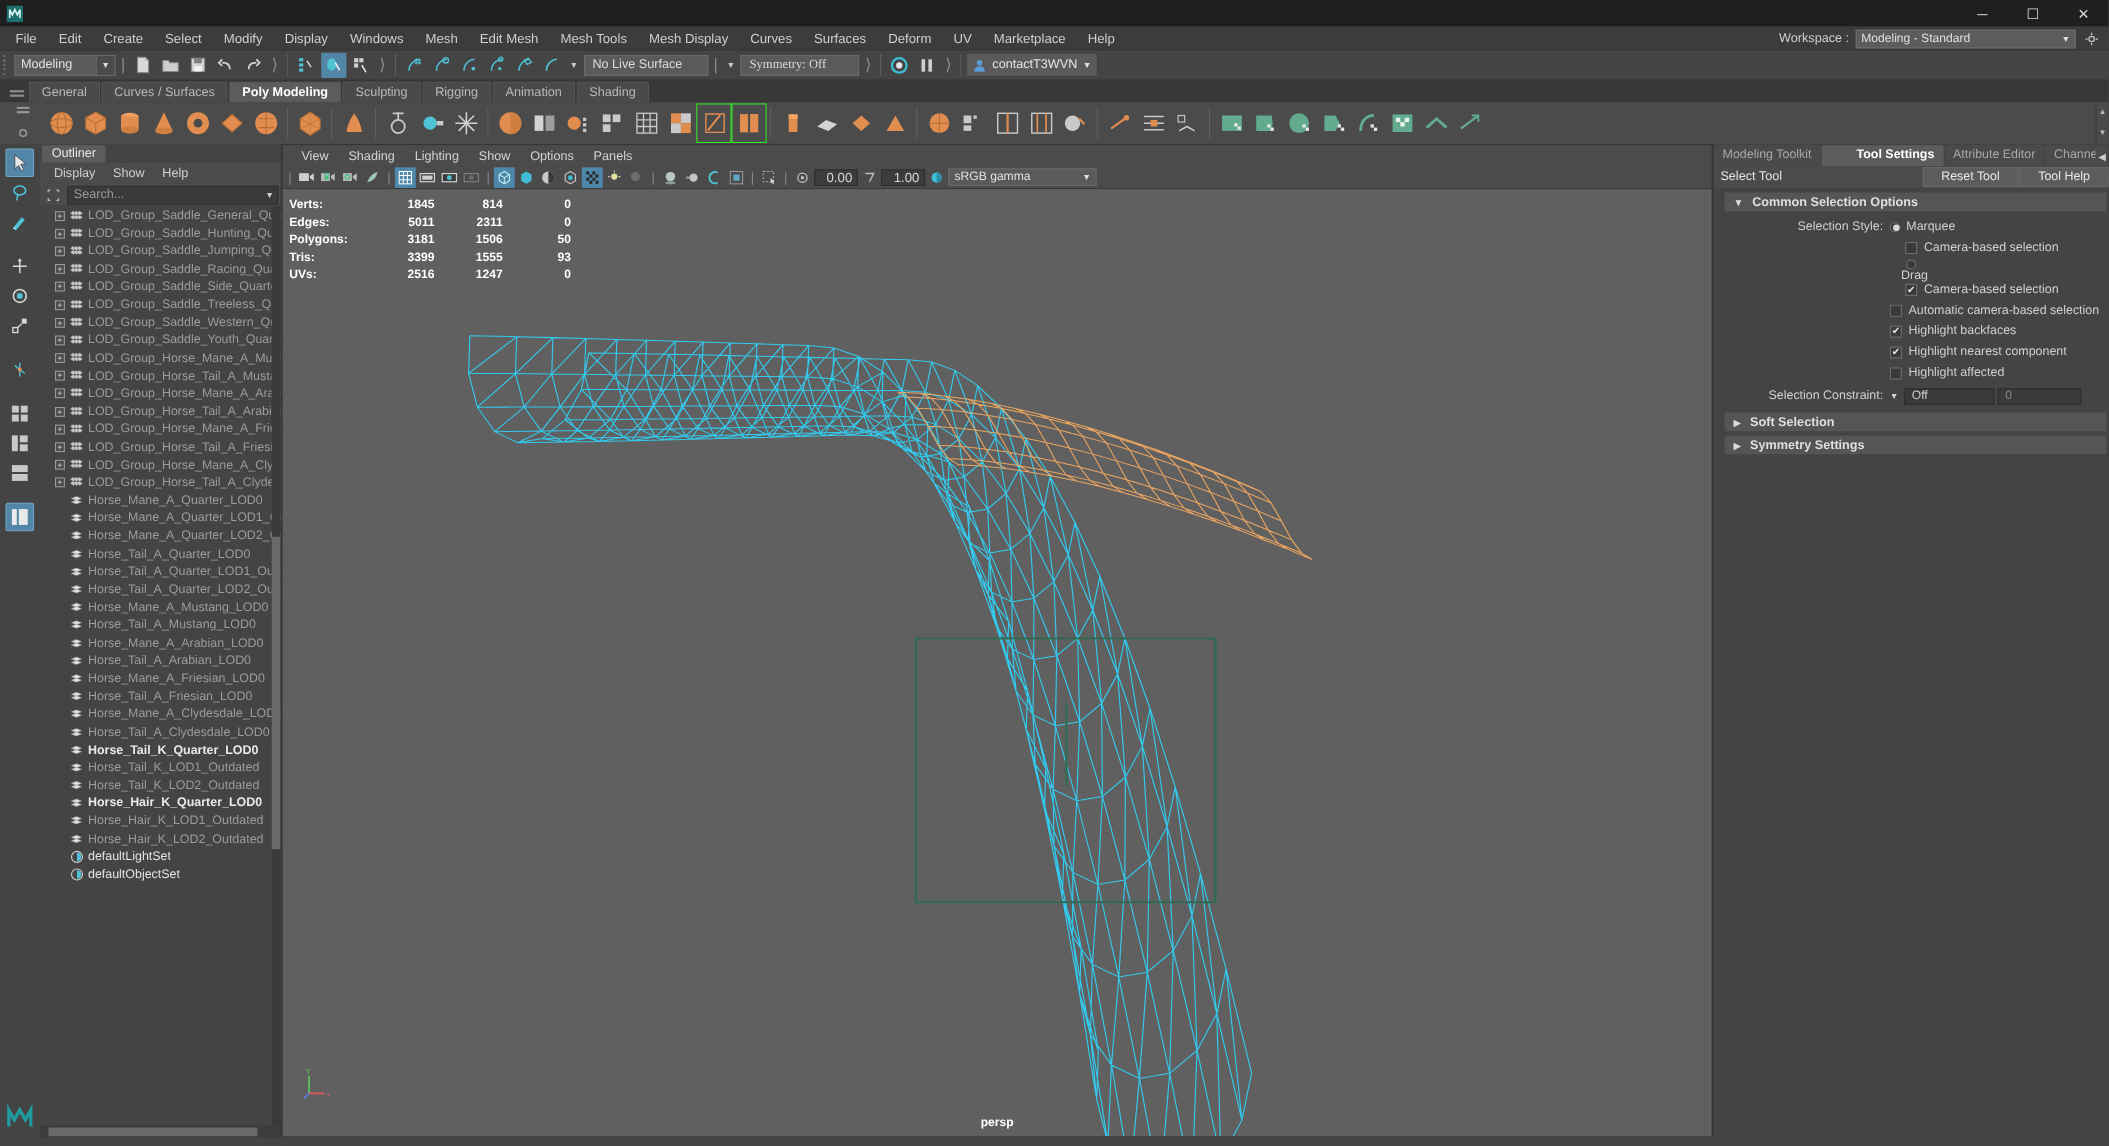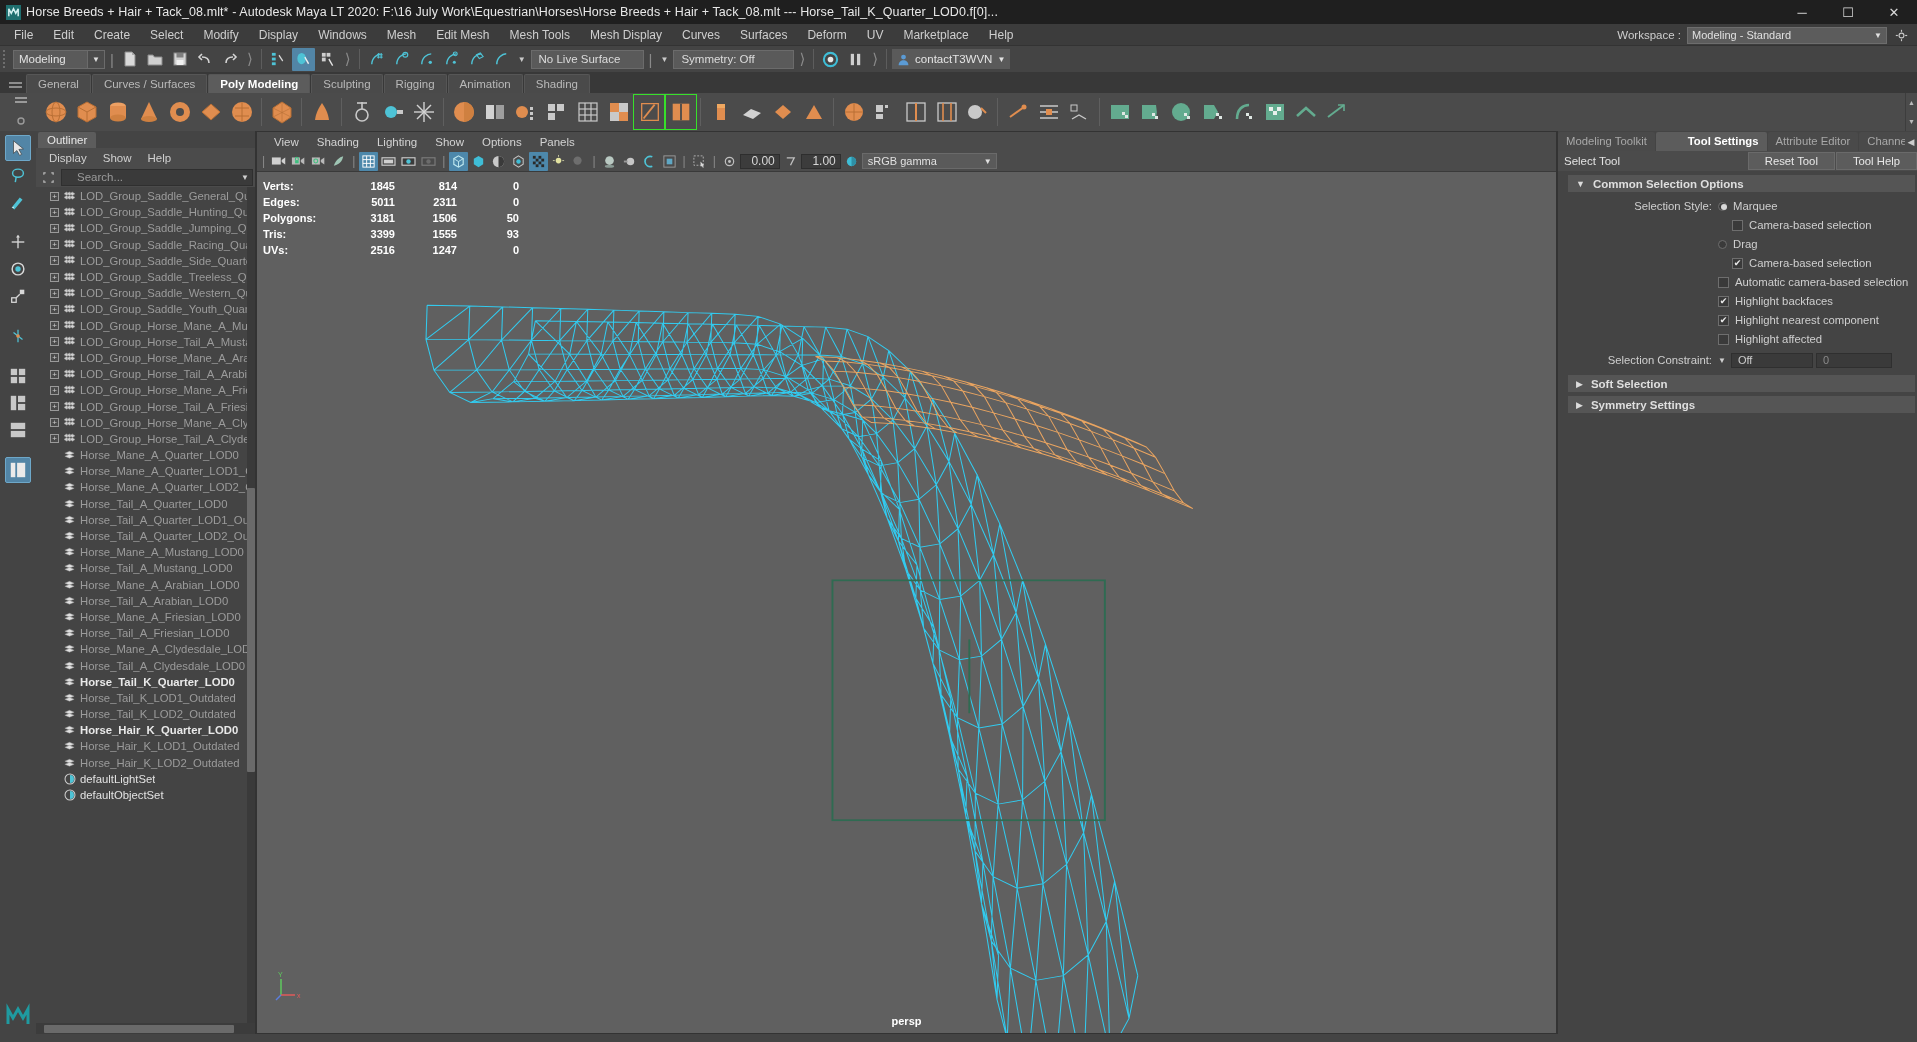--- a/index.html
+++ b/index.html
@@ -149,21 +149,21 @@
   .outliner-menu { height: 19px; background: #4b4b4b; display: flex; align-items: center; padding-left: 6px; gap: 2px;}
   .outliner-menu span { font-size: 11.5px; color: #d0d0d0; padding: 0 7px; }
   .outliner-search {
     height: 20px; background: #4b4b4b; display: flex; align-items: center; padding: 0 2px 0 2px; gap: 3px;
   }
   .srch-icon {
     width: 20px; height: 17px; display: flex; align-items: center; justify-content: center;
   }
   .srch-field {
     flex: 1; height: 17px; background: #3a3a3a; border: 1px solid #2f2f2f; position: relative;
-    display: flex; align-items: center; padding-left: 15px;
+    display: flex; align-items: center; padding-left: 5px;
   }
   .srch-field input {
     background: transparent; border: none; outline: none; color: #b5b5b5; font-size: 11.5px;
     width: 100%; font-family: "Liberation Sans", sans-serif;
   }
   .srch-field input::placeholder { color: #9a9a9a; }
   .srch-arrow { position: absolute; right: 3px; font-size: 8px; color: #cfcfcf; }
   .outliner-list {
     flex: 1 1 auto; background: #444; overflow: hidden; position: relative;
     padding-top: 1px;
@@ -302,21 +302,20 @@
 
 <div class="app">
 
   <div class="titlebar">
     <div class="title-logo">
       <svg width="15" height="15" viewBox="0 0 16 16">
           <rect x="0" y="0" width="16" height="16" fill="#1f6f6f"></rect>
           <path d="M3 12V4l2.6 5L8 4l2.4 5L13 4v8" stroke="#d6f2f2" stroke-width="1.6" fill="none"></path>
         </svg>
     </div>
-    <div class="title-text">Horse Breeds + Hair + Tack_08.mlt* - Autodesk Maya LT 2020: F:\16 July Work\Equestrian\Horses\Horse Breeds + Hair + Tack_08.mlt  ---  Horse_Tail_K_Quarter_LOD0.f[0]...</div>
     <div class="win-btns">
       <div class="win-btn">─</div>
       <div class="win-btn">☐</div>
       <div class="win-btn close">✕</div>
     </div>
   </div>
 
   <div class="menubar">
     <div class="menu-item">File</div>
     <div class="menu-item">Edit</div>
@@ -464,21 +463,21 @@
     </div>
     <div class="tb-ico">
       <svg width="17" height="17" viewBox="0 0 18 18">
           <path d="M4 14c0-7 6-11 10-11" stroke="#4ec3d6" stroke-width="1.6" fill="none"></path>
         </svg>
     </div>
     <span class="tiny-arrow">▼</span>
     <div class="field-box" style="width:113px;">No Live Surface</div>
     <span class="sep-bracket">|</span>
     <span class="tiny-arrow">▼</span>
-    <div class="field-box" style="width:121px;">Symmetry: Off</div>
+    <div class="field-box" style="width:108px;font-family:Liberation Serif, serif;">Symmetry: Off</div>
     <span class="sep-bracket">⟩</span>
     <span class="vsep"></span>
 
     <div class="tb-ico">
       <svg width="17" height="17" viewBox="0 0 18 18">
           <circle cx="9" cy="9" r="7" fill="none" stroke="#3fbdd6" stroke-width="2.2"></circle>
           <circle cx="9" cy="9" r="3" fill="#e8e8e8"></circle>
         </svg>
     </div>
     <div class="tb-ico">
@@ -1737,21 +1736,21 @@
             <div class="opt-label-right">Selection Style:</div>
             <span class="radio on"></span>
             <span class="cb-text">Marquee</span>
           </div>
           <div class="opt-row" style="margin-bottom:3px;">
             <div class="opt-label-right"></div>
             <span style="width:14px;display:inline-block;"></span>
             <span class="chk"></span>
             <span class="cb-text">Camera-based selection</span>
           </div>
-          <div class="opt-row" style="margin-bottom:3px;">
+          <div class="opt-row" style="margin-bottom:3px;flex-direction:column;">
             <div class="opt-label-right"></div>
             <span class="radio"></span>
             <span class="cb-text">Drag</span>
           </div>
           <div class="opt-row" style="margin-bottom:3px;">
             <div class="opt-label-right"></div>
             <span style="width:14px;display:inline-block;"></span>
             <span class="chk on"></span>
             <span class="cb-text">Camera-based selection</span>
           </div>

